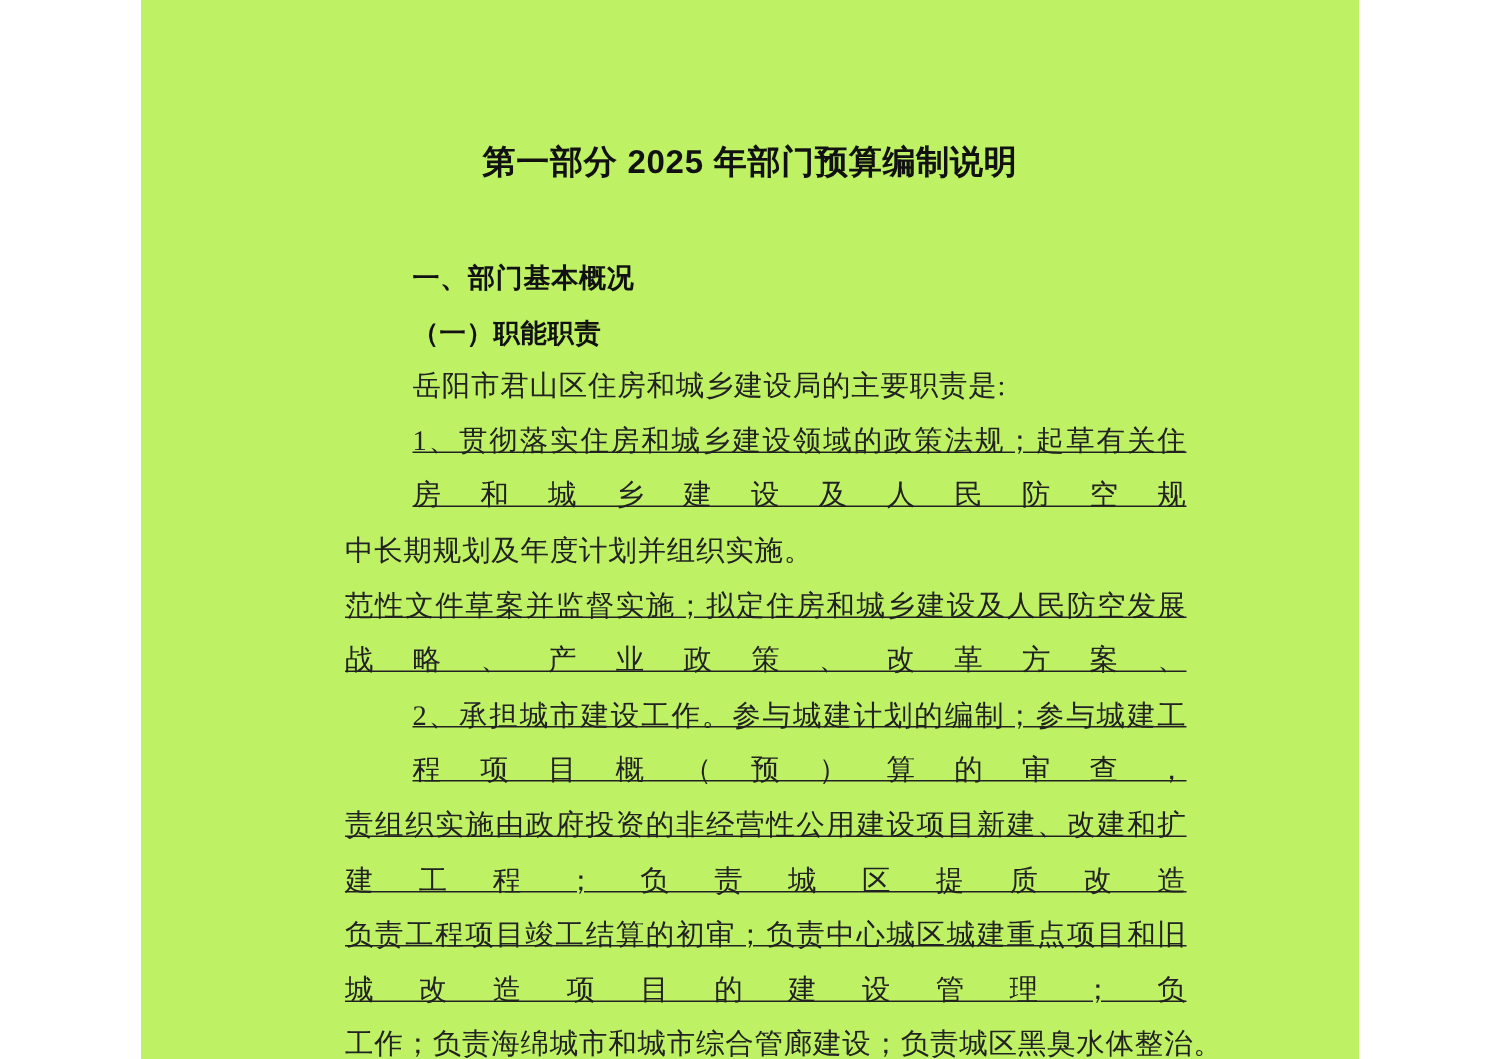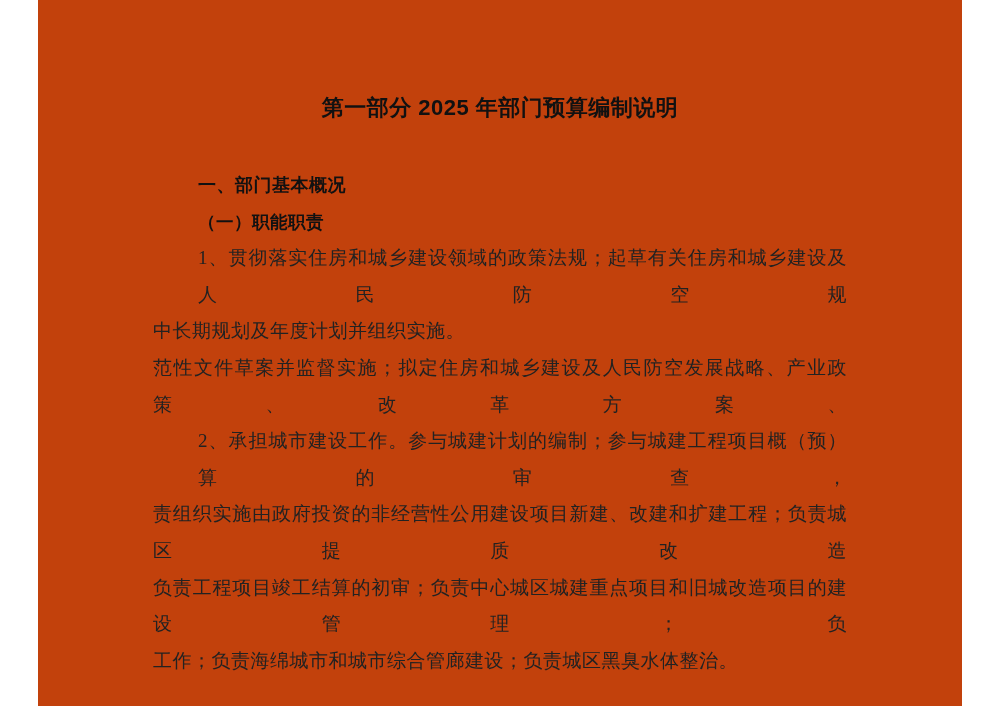--- a/index.html
+++ b/index.html
@@ -1,22 +1,22 @@
 <!DOCTYPE html>
 <html><head>
 <meta charset="utf-8">
 <style>
   * { margin: 0; padding: 0; box-sizing: border-box; }
   html, body { background: #ffffff; }
   .page {
     position: relative;
-    width: 924px;
+    width: 812px;
     height: 706px;
     margin: 0 auto;
-    background: #c2410c;
+    background: #bef264;
     overflow: hidden;
     color: #1c1c1c;
   }
   .title {
     padding-top: 94px;
     text-align: center;
     font-family: "Liberation Sans", "DejaVu Sans", sans-serif;
     font-size: 22px;
     font-weight: bold;
     line-height: 27px;
@@ -27,26 +27,28 @@
     margin: 46px 115px 0 115px; 
     font-family: "Liberation Serif", "DejaVu Serif", serif;
     font-size: 19px;
     color: #222222;
   }
   .line {
     line-height: 36.6px;
     min-height: 36.6px;
     white-space: nowrap;
     letter-spacing: 0.5px;
+    margin-left: 21px;
   }
   
   .just {
     white-space: normal;
     text-align: justify;
     text-align-last: justify;
+    text-decoration: underline;
   }
   .indent { padding-left: 45px; } 
   .heading1 {
     font-family: "Liberation Sans", "DejaVu Sans", sans-serif;
     font-weight: bold;
     font-size: 18px;
     color: #111111;
   }
   .heading2 {
     font-family: Liberation Serif, serif;
@@ -61,20 +63,21 @@
 <div class="page">
 
   <div class="title">第一部分 2025 年部门预算编制说明</div>
 
   <div class="content">
 
     <div class="line heading1 indent">一、部门基本概况</div>
 
     <div class="line heading2 indent">（一）职能职责</div>
 
+    <div class="line indent">岳阳市君山区住房和城乡建设局的主要职责是:</div>
 
     <div class="para">
       <div class="line just indent">1、贯彻落实住房和城乡建设领域的政策法规；起草有关住房和城乡建设及人民防空规</div>
       <div class="line">中长期规划及年度计划并组织实施。</div>
       <div class="line just">范性文件草案并监督实施；拟定住房和城乡建设及人民防空发展战略、产业政策、改革方案、</div>
     </div>
 
     <div class="para">
       <div class="line just indent">2、承担城市建设工作。参与城建计划的编制；参与城建工程项目概（预）算的审查，</div>
       <div class="line just">责组织实施由政府投资的非经营性公用建设项目新建、改建和扩建工程；负责城区提质改造</div>

